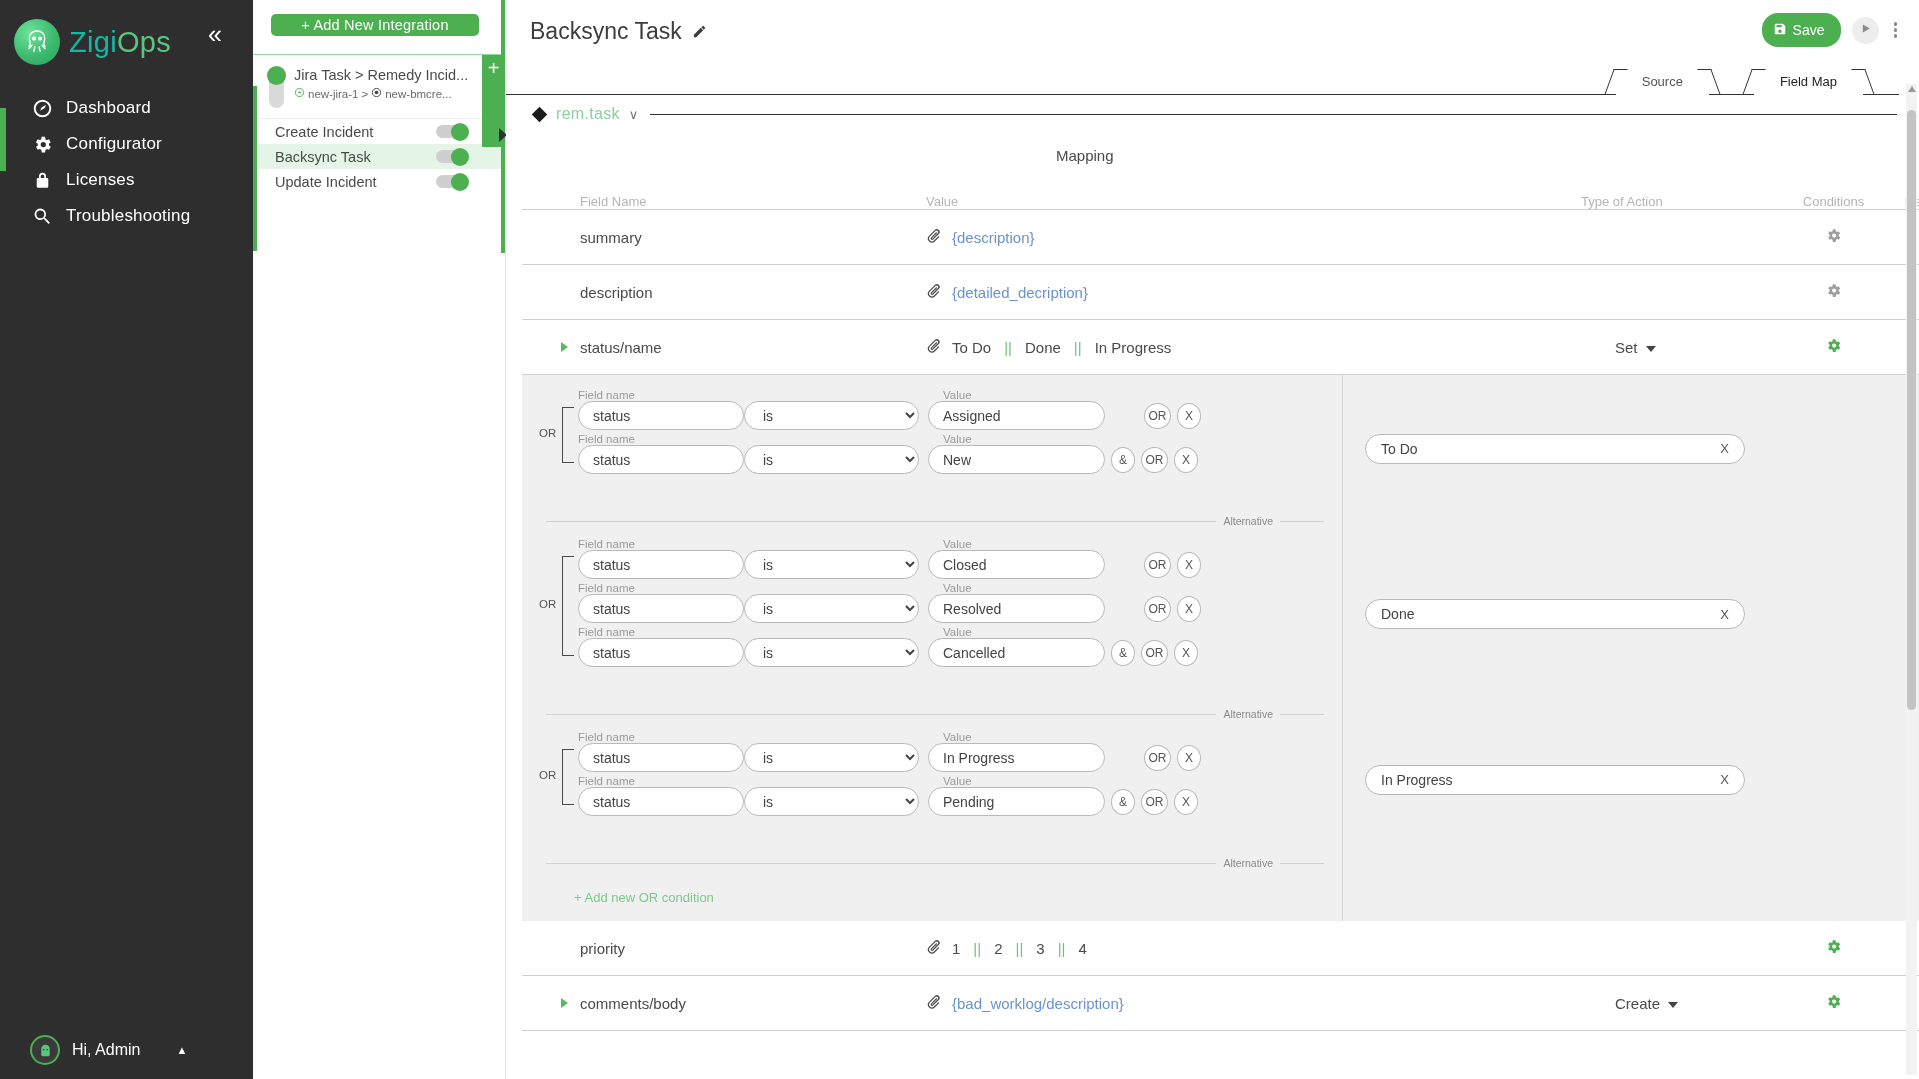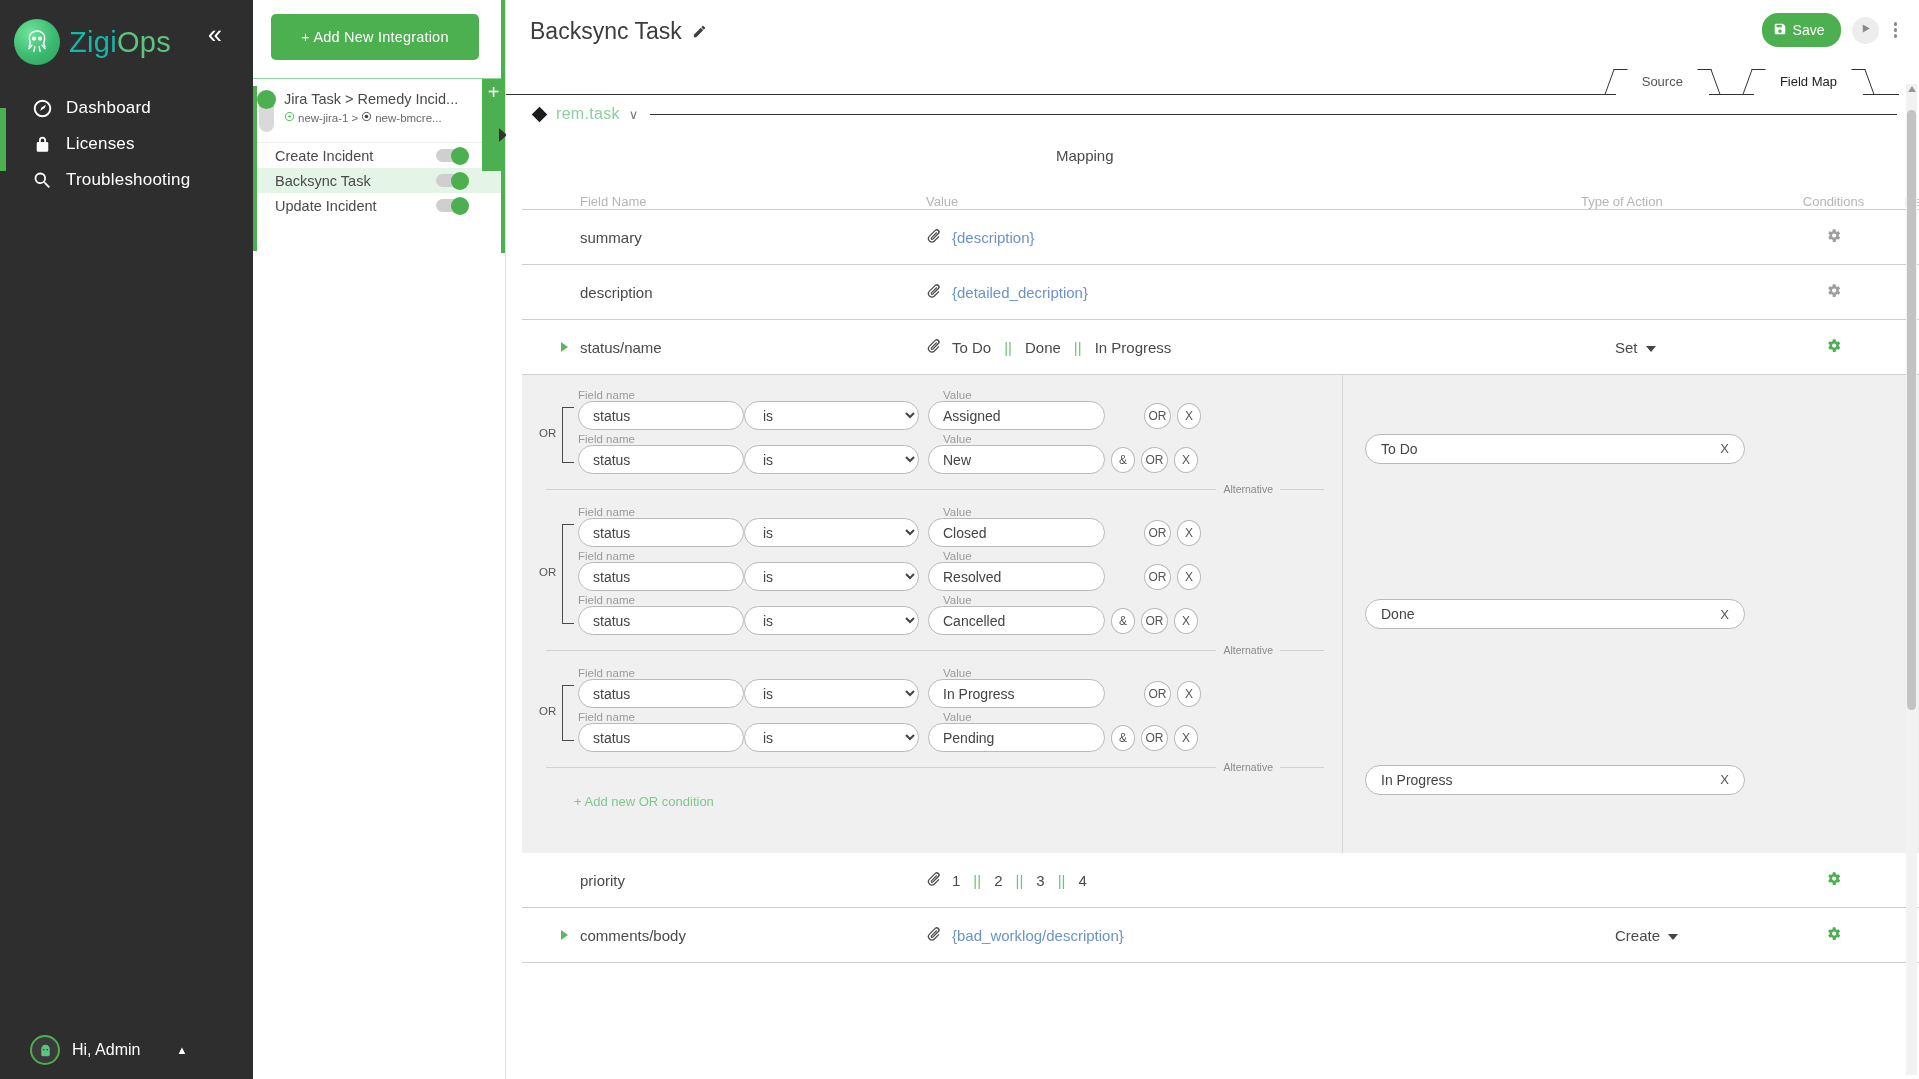--- a/index.html
+++ b/index.html
@@ -58,28 +58,28 @@
   .user-caret { margin-left: 36px; color: #ffffff; font-size: 11px; }
 
   
   #intpanel {
     width: 253px; height: 1079px; background: #ffffff; flex-shrink: 0;
     position: relative; border-right: 1px solid #e3e3e3;
   }
   .add-btn-wrap { padding: 14px 14px 0 18px; }
   .add-btn {
     background: #4caf50; color: #fff; border: none; border-radius: 5px;
-    height: 46px; width: 208px; font-size: 14.5px; cursor: pointer;
+    height: 22px; width: 208px; font-size: 14.5px; cursor: pointer;
     font-family: "Liberation Sans", sans-serif; letter-spacing: .2px;
   }
   .int-card {
     margin-top: 18px; border-top: 1.5px solid #8fd79f; position: relative;
     background: #fff;
   }
-  .int-head { display: flex; padding: 12px 0 10px 6px; align-items: flex-start; }
+  .int-head { display: flex; padding: 12px 0 10px 16px; align-items: flex-start; }
   .pin {
     width: 15px; height: 40px; border-radius: 8px; background: #d9d9d9;
     position: relative; flex-shrink: 0; margin-top: 1px;
   }
   .pin::before {
     content: ''; position: absolute; top: -2px; left: -2px;
     width: 19px; height: 19px; border-radius: 50%; background: #4caf50;
   }
   .int-texts { margin-left: 10px; overflow: hidden; }
   .int-title {
@@ -241,21 +241,21 @@
   input.inp.f3 { width: 177px; margin-left: 9px; }
   .pillbtn {
     width: 24px; height: 26px; border-radius: 50%; border: 1px solid #b9b9b9;
     background: #fff; font-size: 12px; color: #555; cursor: pointer;
     display: flex; align-items: center; justify-content: center;
     margin-left: 6px; font-family: "Liberation Sans", sans-serif; flex-shrink: 0;
   }
   .pillbtn.or { width: 27px; }
   .btnpad { width: 33px; flex-shrink: 0; }
   .altline {
-    display: flex; align-items: center; gap: 7px; padding: 6px 18px 4px 10px;
+    display: flex; align-items: center; gap: 7px; padding: 6px 18px 4px 10px; margin-top: 32px;
   }
   .altline .ln { flex: 1; height: 1px; background: #d2d2d2; }
   .altline .lbl { font-size: 10.5px; color: #8a8a8a; }
   .altline .ln2 { width: 44px; height: 1px; background: #d2d2d2; }
   .resbox { display: flex; align-items: center; padding-left: 22px; }
   .resinput {
     width: 380px; height: 30px; border: 1px solid #b9b9b9; border-radius: 15px;
     background: #fff; display: flex; align-items: center; justify-content: space-between;
     padding: 0 15px; font-size: 14px; color: #444; font-weight: 300;
   }
@@ -305,20 +305,28 @@
   <div class="sidebar-arrow"></div>
 
   <div class="nav">
     <div class="nav-item">
       <span class="nav-ico">
         <svg viewBox="0 0 24 24">
             <path d="M12 2a10 10 0 1 0 0 20 10 10 0 0 0 0-20zm0 2.2a7.8 7.8 0 1 1 0 15.6 7.8 7.8 0 0 1 0-15.6zm4 3.4-5.2 3.3-1.5 3.7 5.3-3.3z"></path>
           </svg>
       </span>
       <span class="nav-label">Dashboard</span>
+    </div>
+    <div class="nav-item">
+      <span class="nav-ico">
+        <svg viewBox="0 0 24 24">
+            <path d="M19.4 13a7.8 7.8 0 0 0 0-2l2-1.6-2-3.4-2.4 1a7.6 7.6 0 0 0-1.7-1L14.9 3h-3.9l-.4 2.9c-.6.3-1.2.6-1.7 1l-2.4-1-2 3.4L6.6 11a7.8 7.8 0 0 0 0 2l-2 1.6 2 3.4 2.4-1c.5.4 1.1.8 1.7 1l.4 3h3.9l.4-3c.6-.2 1.2-.6 1.7-1l2.4 1 2-3.4zM12.9 15a3 3 0 1 1 0-6 3 3 0 0 1 0 6z"></path>
+          </svg>
+      </span>
+      <span class="nav-label">Configurator</span>
     </div>
     <div class="nav-item">
       <span class="nav-ico">
         <svg viewBox="0 0 24 24">
             <path d="M17 9h-1V7a4 4 0 0 0-8 0v2H7a1.6 1.6 0 0 0-1.6 1.6v8.2A1.6 1.6 0 0 0 7 20.4h10a1.6 1.6 0 0 0 1.6-1.6v-8.2A1.6 1.6 0 0 0 17 9zm-7-2a2 2 0 1 1 4 0v2h-4z"></path>
           </svg>
       </span>
       <span class="nav-label">Licenses</span>
     </div>
     <div class="nav-item">

